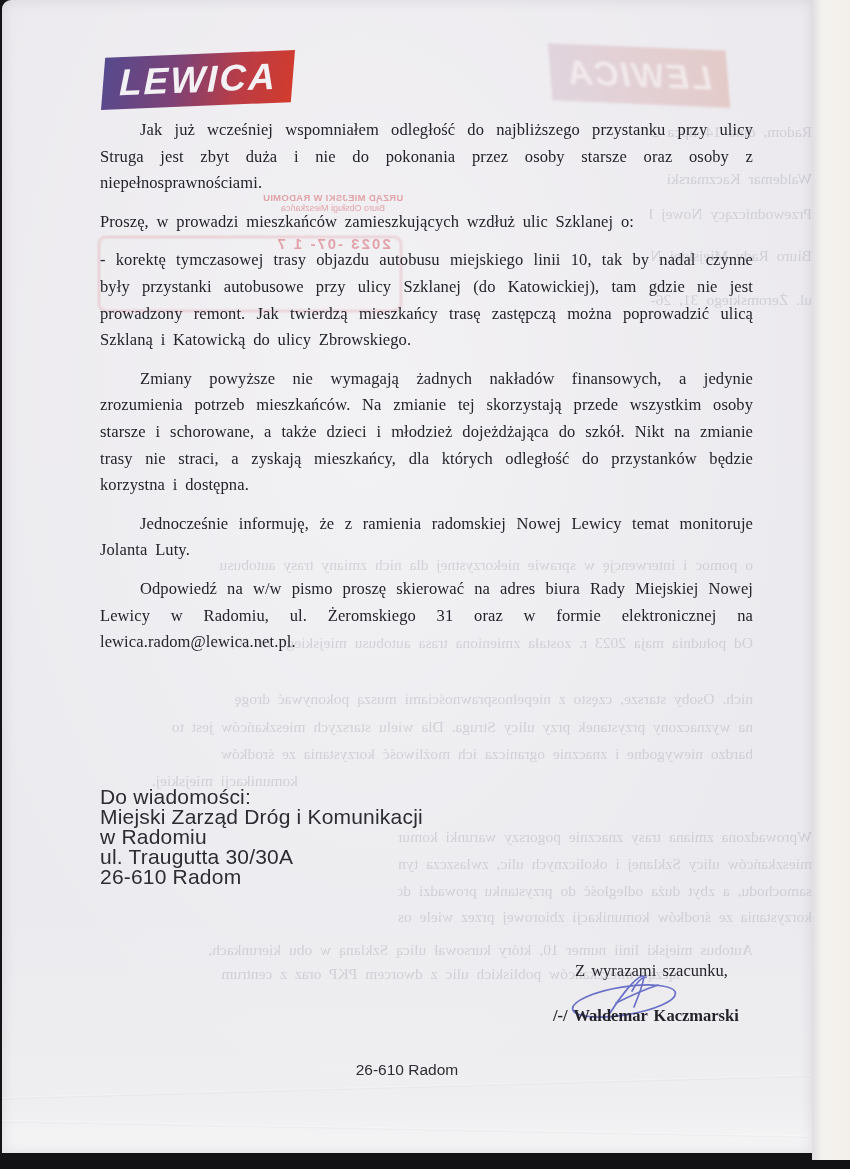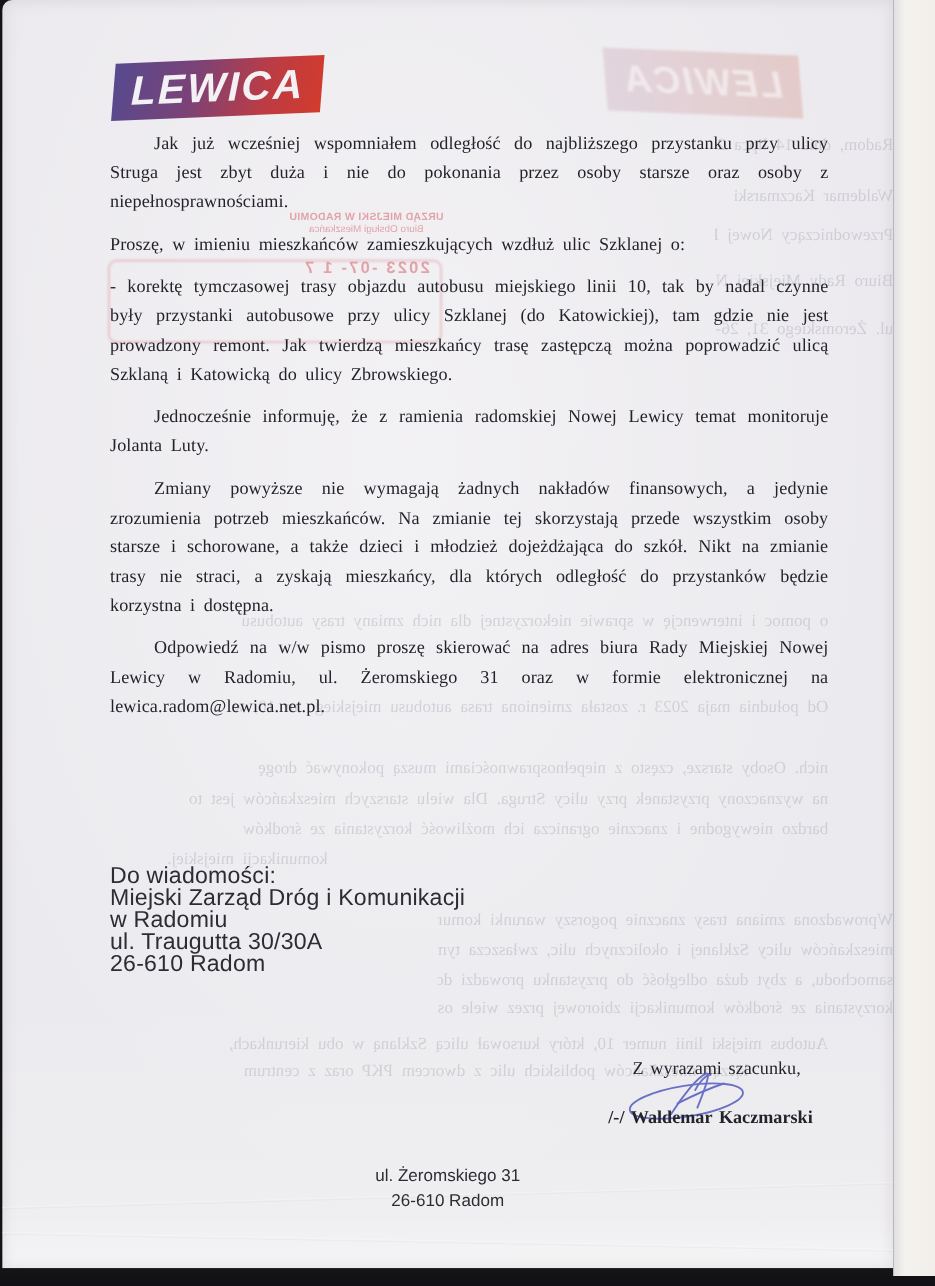--- a/index.html
+++ b/index.html
@@ -111,24 +111,24 @@
         <div class="bleed-line" style="left: 120px; top: 965px; width: 560px;">łącząc mieszkańców pobliskich ulic z dworcem PKP oraz z centrum</div>
       </div>
   </div>
 
   <div class="logo">
     <span>LEWICA</span>
   </div>
 
   <div class="letter-body" id="letter-body">
       <p class="indent">Jak już wcześniej wspomniałem odległość do najbliższego przystanku przy ulicy Struga jest zbyt duża i nie do pokonania przez osoby starsze oraz osoby z niepełnosprawnościami.</p>
-      <p class="">Proszę, w imieniu mieszkańców zamieszkujących wzdłuż ulic Szklanej o:</p>
+      <p class="">Proszę, w prowadzi mieszkańców zamieszkujących wzdłuż ulic Szklanej o:</p>
       <p class="">- korektę tymczasowej trasy objazdu autobusu miejskiego linii 10, tak by nadal czynne były przystanki autobusowe przy ulicy Szklanej (do Katowickiej), tam gdzie nie jest prowadzony remont. Jak twierdzą mieszkańcy trasę zastępczą można poprowadzić ulicą Szklaną i Katowicką do ulicy Zbrowskiego.</p>
+      <p class="indent">Zmiany powyższe nie wymagają żadnych nakładów finansowych, a jedynie zrozumienia potrzeb mieszkańców. Na zmianie tej skorzystają przede wszystkim osoby starsze i schorowane, a także dzieci i młodzież dojeżdżająca do szkół. Nikt na zmianie trasy nie straci, a zyskają mieszkańcy, dla których odległość do przystanków będzie korzystna i dostępna.</p>
       <p class="indent">Jednocześnie informuję, że z ramienia radomskiej Nowej Lewicy temat monitoruje Jolanta Luty.</p>
-      <p class="indent">Zmiany powyższe nie wymagają żadnych nakładów finansowych, a jedynie zrozumienia potrzeb mieszkańców. Na zmianie tej skorzystają przede wszystkim osoby starsze i schorowane, a także dzieci i młodzież dojeżdżająca do szkół. Nikt na zmianie trasy nie straci, a zyskają mieszkańcy, dla których odległość do przystanków będzie korzystna i dostępna.</p>
       <p class="indent">Odpowiedź na w/w pismo proszę skierować na adres biura Rady Miejskiej Nowej Lewicy w Radomiu, ul. Żeromskiego 31 oraz w formie elektronicznej na lewica.radom@lewica.net.pl.</p>
     </div>
 
   <div class="cc-block" id="cc-block">
       <div>Do wiadomości:</div>
       <div>Miejski Zarząd Dróg i Komunikacji</div>
       <div>w Radomiu</div>
       <div>ul. Traugutta 30/30A</div>
       <div>26-610 Radom</div>
     </div>
@@ -138,17 +138,16 @@
     <g fill="none" stroke="#5b63c4" stroke-width="1.7" stroke-linecap="round" opacity="0.9">
       <ellipse cx="62" cy="28" rx="52" ry="14" transform="rotate(-9 62 28)"></ellipse>
       <path d="M48 40 C58 24 72 6 80 3 C84 2 80 14 72 34"></path>
       <path d="M54 30 C66 24 84 16 96 12"></path>
       <path d="M70 18 C74 10 80 4 84 4"></path>
     </g>
   </svg>
   <div class="signed-name">/-/ Waldemar Kaczmarski</div>
 
   <div class="footer" id="footer">
-      <div>ul. Żeromskiego 31</div>
       <div>26-610 Radom</div>
     </div>
 
 </div>
 
 </body></html>

